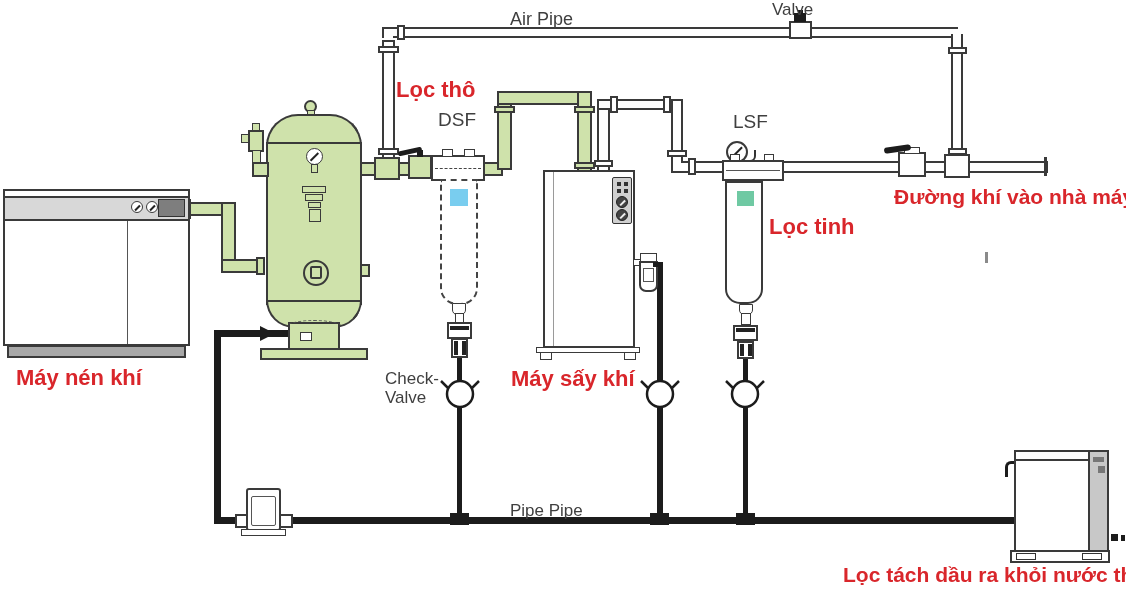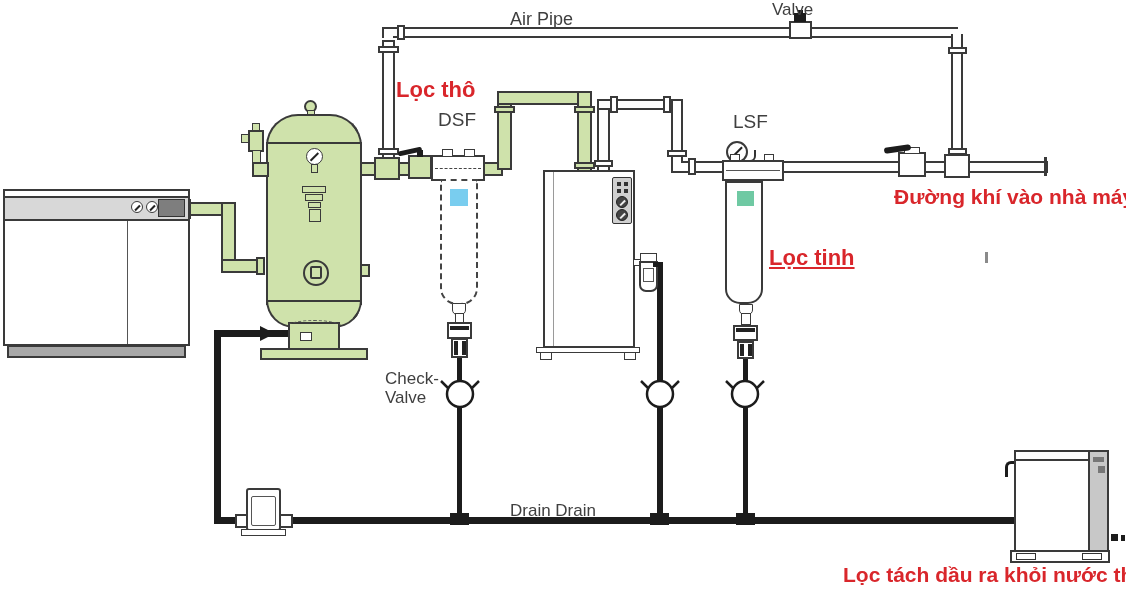--- a/index.html
+++ b/index.html
@@ -224,22 +224,24 @@
   <div class="abs" style="left:1016px;top:553px;width:20px;height:7px;border:1px solid #333;"></div>
   <div class="abs" style="left:1082px;top:553px;width:20px;height:7px;border:1px solid #333;"></div>
   <div class="abs bp" style="left:1111px;top:534px;width:7px;height:7px;"></div>
   <div class="abs bp" style="left:1121px;top:535px;width:4px;height:6px;"></div>
 
   <div class="abs lbl-gray" style="left:510px;top:9px;">Air Pipe</div>
   <div class="abs lbl-gray" style="left:772px;top:0px;font-size:17px;">Valve</div>
   <div class="abs lbl-red" style="left:396px;top:77px;">Lọc thô</div>
   <div class="abs lbl-gray" style="left:438px;top:109px;font-size:19px;">DSF</div>
   <div class="abs lbl-gray" style="left:733px;top:111px;font-size:19px;">LSF</div>
-  <div class="abs lbl-red" style="left:769px;top:245px;text-decoration:underline;">Lọc tinh</div>
+  <div class="abs lbl-red" style="left:769px;top:214px;">Lọc tinh</div>
   <div class="abs lbl-red" style="left:894px;top:185px;font-size:21px;">Đường khí vào nhà máy</div>
+  <div class="abs lbl-red" style="left:16px;top:365px;">Máy nén khí</div>
   <div class="abs lbl-gray" style="left:385px;top:369px;font-size:17px;line-height:19px;">
     <span>Check-</span><br>
     <span>Valve</span>
   </div>
-  <div class="abs lbl-gray" style="left:510px;top:501px;font-size:17px;">Drain Drain</div>
+  <div class="abs lbl-red" style="left:511px;top:366px;">Máy sấy khí</div>
+  <div class="abs lbl-gray" style="left:510px;top:501px;font-size:17px;">Pipe Pipe</div>
   <div class="abs lbl-red" style="left:843px;top:563px;font-size:21px;">Lọc tách dầu ra khỏi nước thải</div>
 
 </div>
 
 </body></html>

